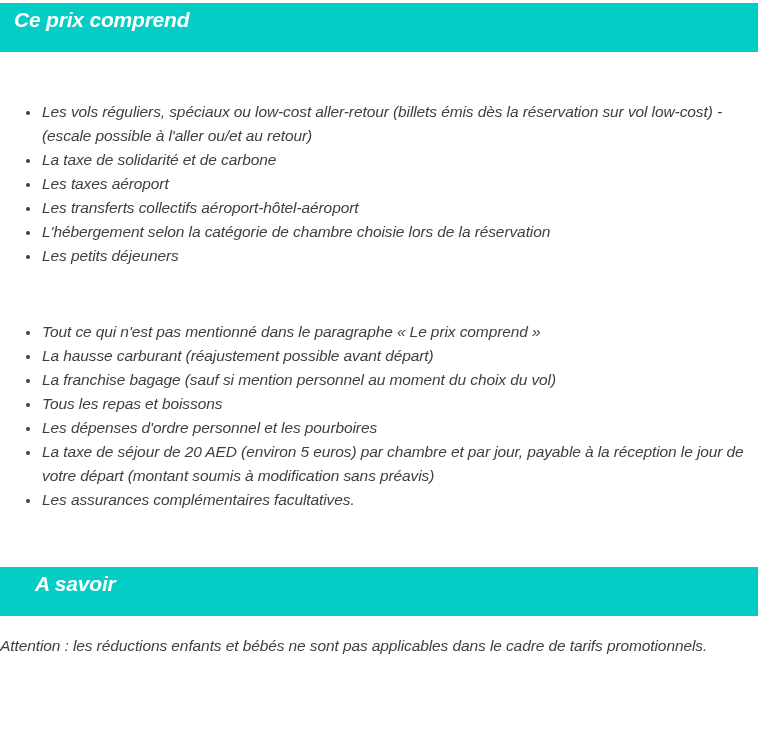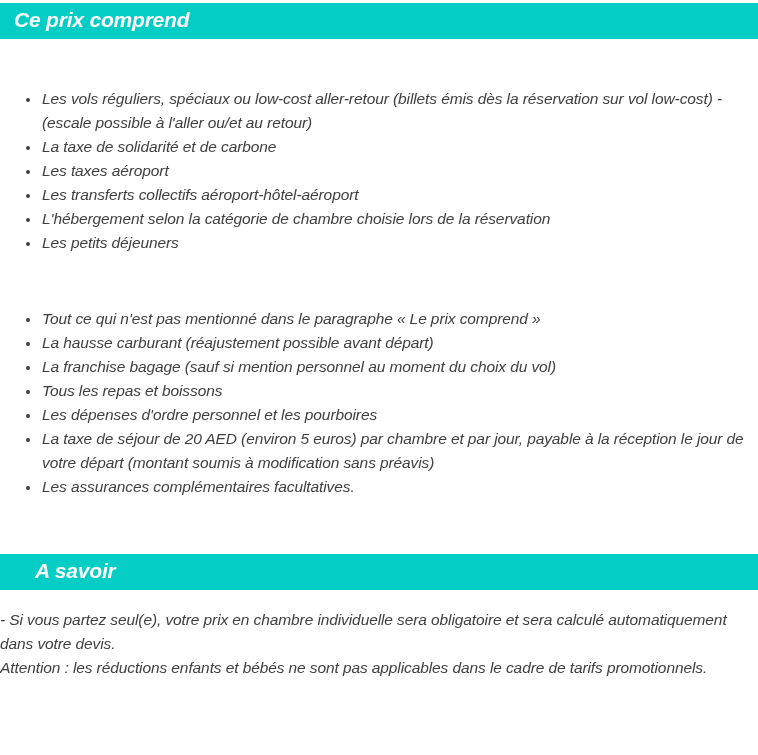--- a/index.html
+++ b/index.html
@@ -15,21 +15,21 @@
     -webkit-font-smoothing: antialiased;
   }
   .page {
     width: 758px;
     min-height: 755px;
     box-sizing: border-box;
     background: #ffffff;
   }
   .bar {
     margin: 0;
-    height: 36px;
+    height: 49px;
     line-height: 33px;
     background: var(--accent, #04cdc6);
     color: var(--header-text, #ffffff);
     font-style: italic;
     font-weight: bold;
     font-size: 21px;
     padding-left: 14px;
     letter-spacing: -0.2px;
   }
   .sec-includes .bar { margin-top: 3px; }
@@ -102,20 +102,19 @@
         <li>La taxe de séjour de 20 AED (environ 5 euros) par chambre et par jour, payable à la réception le jour de votre départ (montant soumis à modification sans préavis)</li>
 
         <li>Les assurances complémentaires facultatives.</li>
       </ul>
   </section>
 
   <section class="sec-notes">
     <h2 class="bar">A savoir</h2>
     <div class="paras">
 
-        <p>- Si vous partez seul(e), votre prix en chambre individuelle sera obligatoire et sera calculé automatiquement dans votre devis.</p>
 
 
         <p>Attention : les réductions enfants et bébés ne sont pas applicables dans le cadre de tarifs promotionnels.</p>
       </div>
   </section>
 
 </div>
 
 </body></html>

